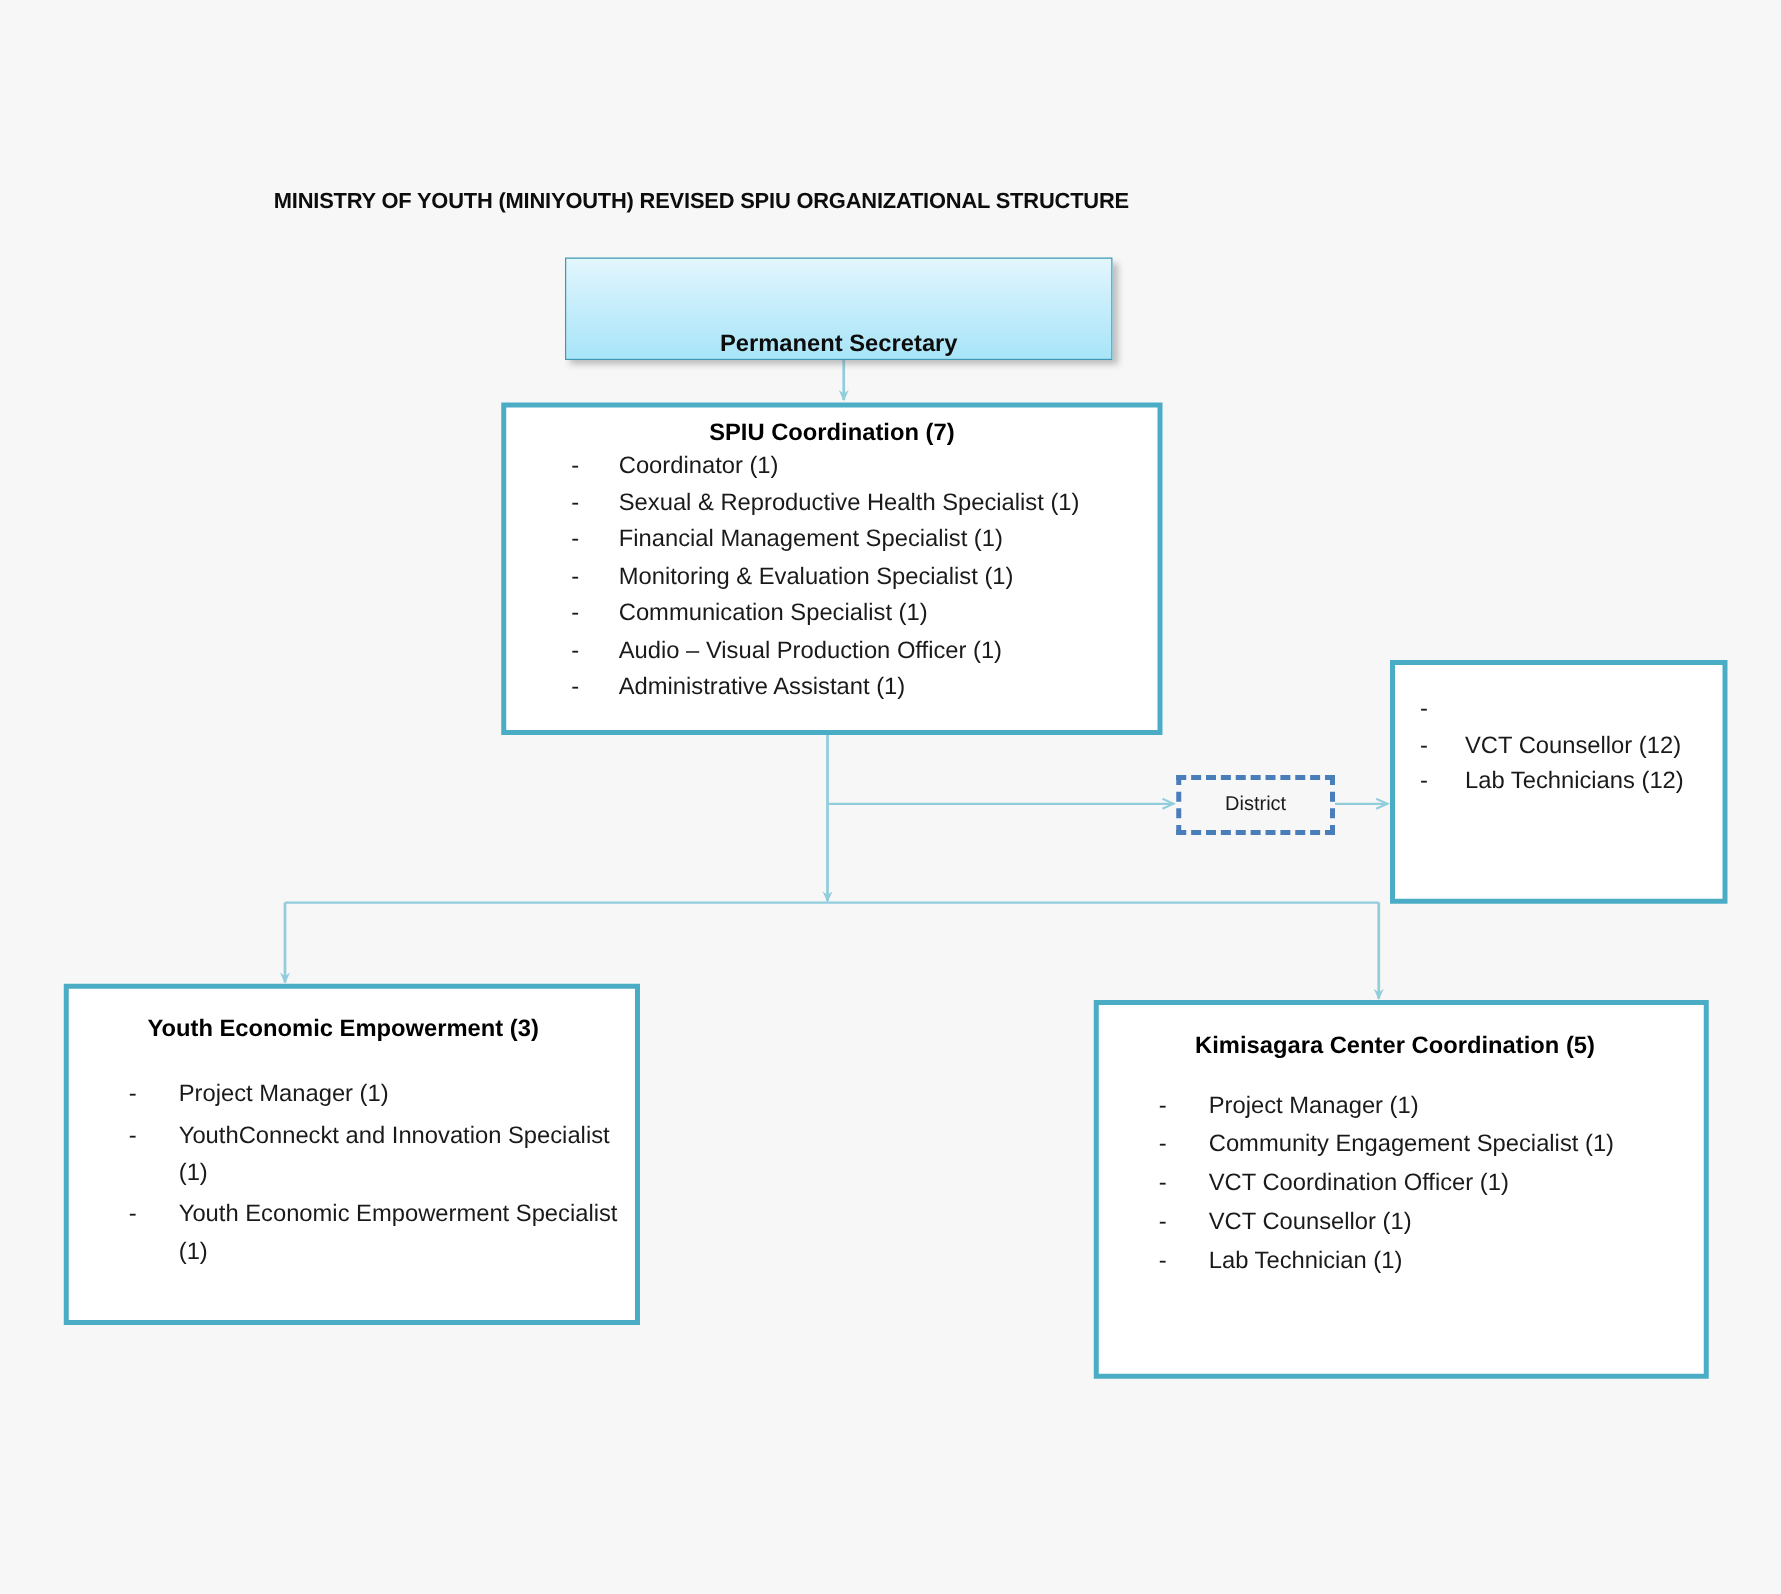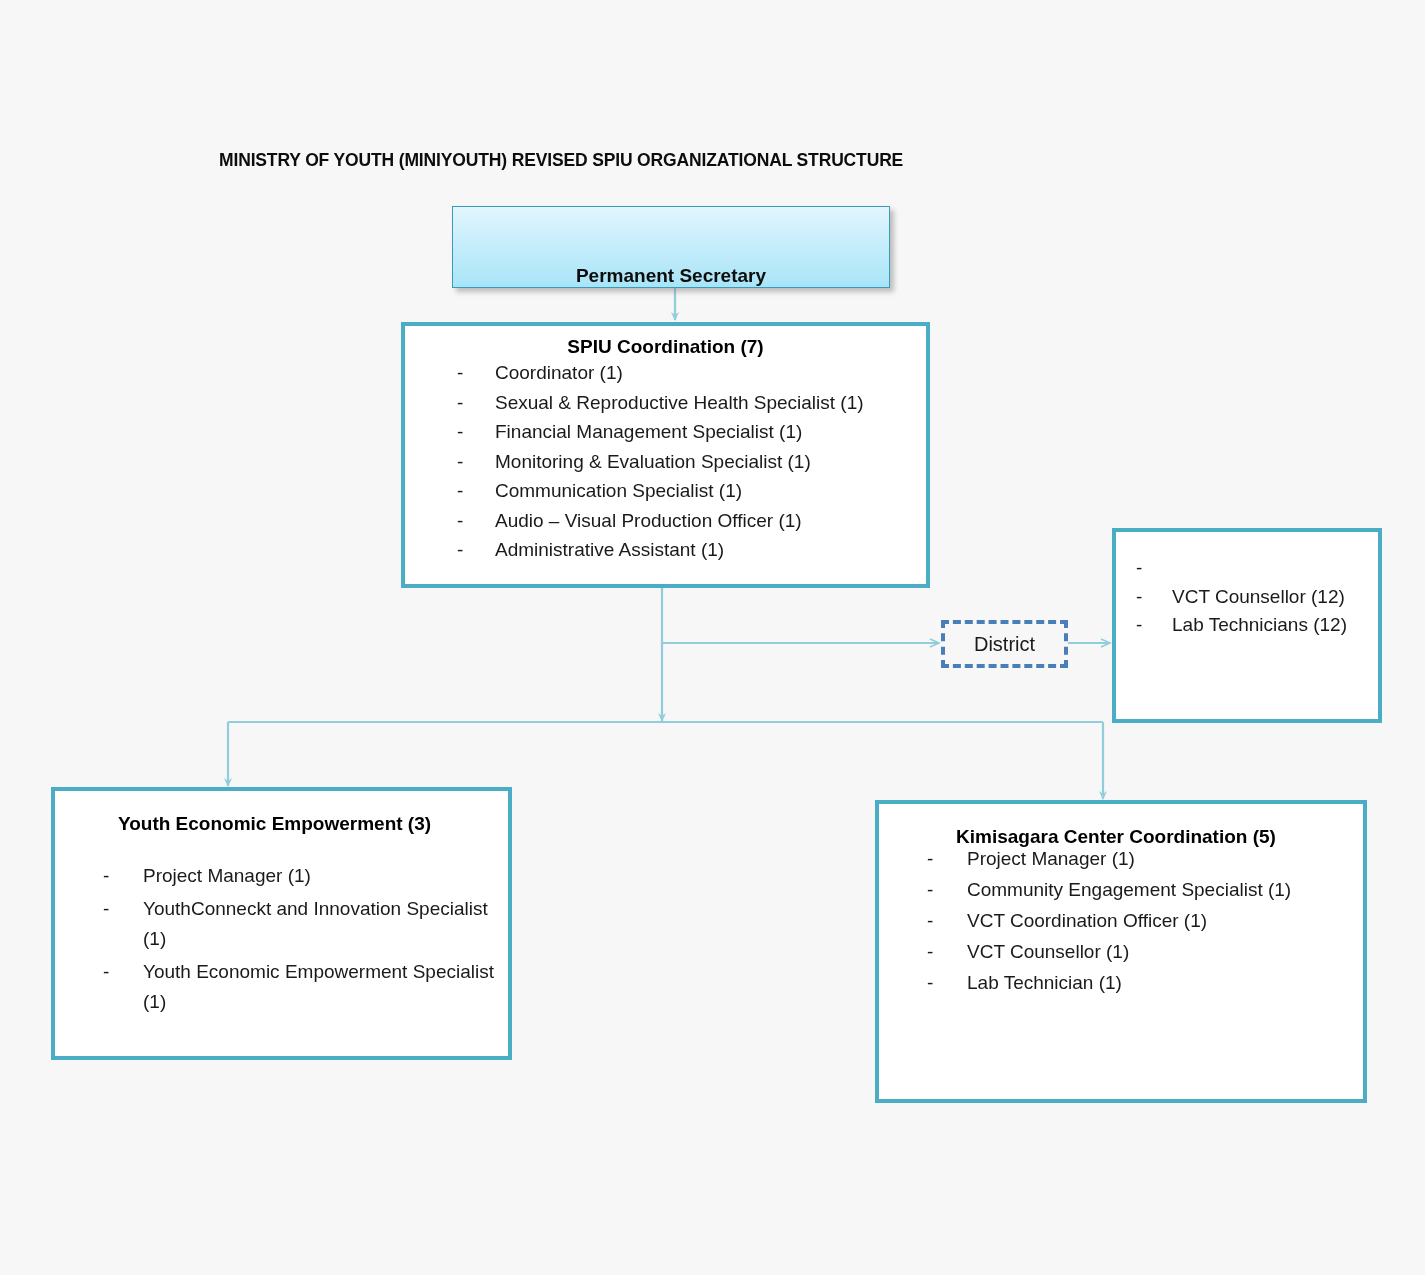--- a/index.html
+++ b/index.html
@@ -103,21 +103,21 @@
     width: 127px;
     height: 48px;
     box-sizing: border-box;
     border: 4px dashed #4a7ebb;
     background: #f7f7f7;
     display: flex;
     align-items: center;
     justify-content: center;
   }
   #district-box .district-label {
-    font-size: 20px;
+    font-size: 16px;
     color: #1a1a1a;
   }
   
   #district-staff-box {
     left: 1112px;
     top: 528px;
     width: 270px;
     height: 195px;
     padding: 22px 10px 0 0;
   }
@@ -137,21 +137,21 @@
   #yee-box .node-list li { margin-bottom: 4px; line-height: 1.55; }
   #yee-box .dash { width: 40px; }
   
   #kimisagara-box {
     left: 875px;
     top: 800px;
     width: 492px;
     height: 303px;
     padding: 22px 10px 0 0;
   }
-  #kimisagara-box .node-title { }
+  #kimisagara-box .node-title { margin-bottom: 26px; }
   #kimisagara-box .node-list { padding-left: 48px; }
   #kimisagara-box .node-list li { margin-bottom: 9px; }
   #kimisagara-box .dash { width: 40px; }
   
   #connectors {
     position: absolute;
     left: 0; top: 0;
     width: 1425px;
     height: 1275px;
     pointer-events: none;

